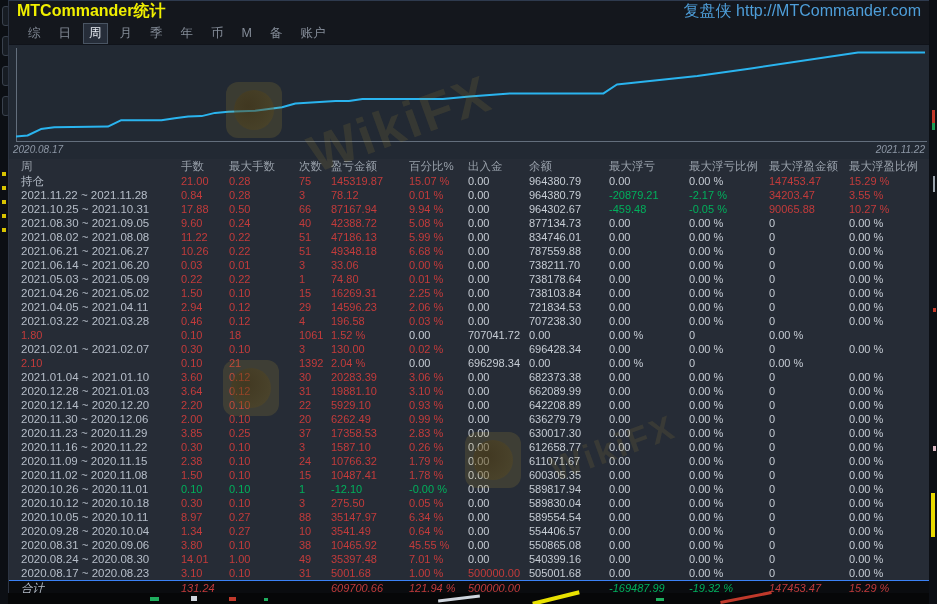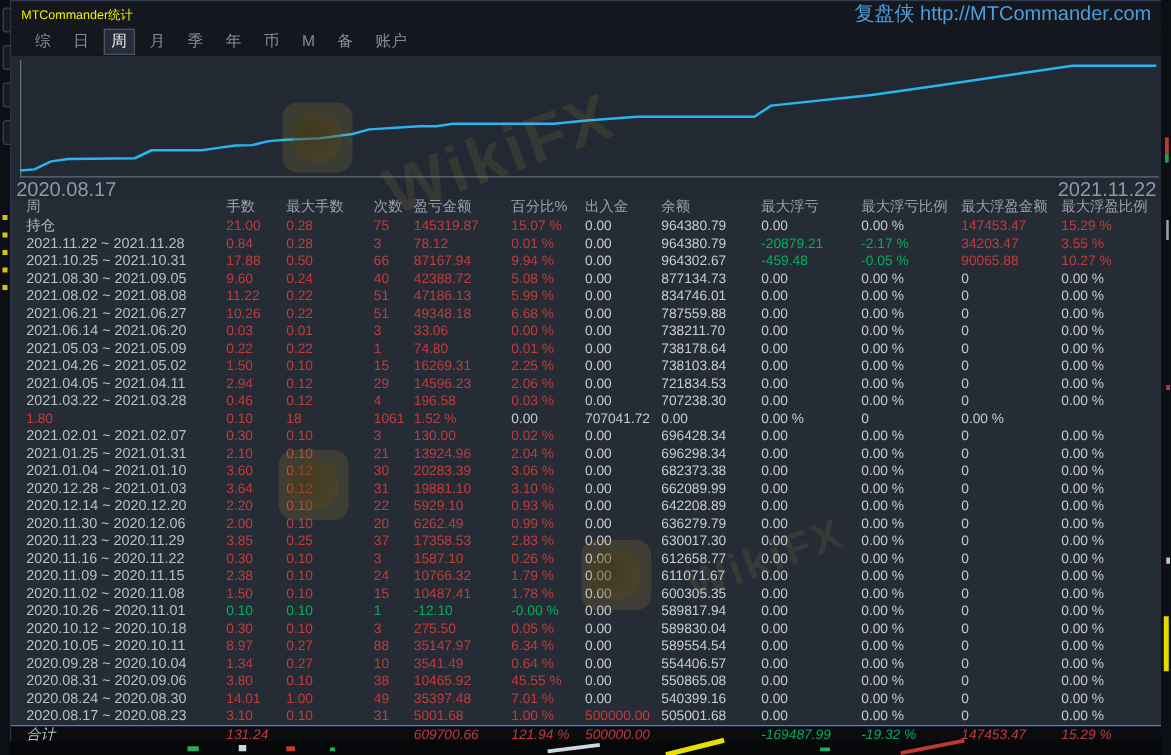--- a/index.html
+++ b/index.html
@@ -17,38 +17,38 @@
   .bottom-strip { position:absolute; left:8px; right:8px; bottom:0; height:11px; background:#060708; }
   .bottom-strip .mark { position:absolute; }
 
   
   #win { position:absolute; left:8px; top:0; width:921px; height:593px;
          background:var(--table-bg,#262c36); border-left:1px solid #2c3442;
          border-top:1px solid #2e3a4e; display:flex; flex-direction:column; }
 
   #titlebar { height:21px; background:var(--window-bg,#14171d); display:flex;
               align-items:center; justify-content:space-between; padding:0 8px; flex:0 0 21px; }
-  #title { color:var(--title-yellow,#f0ef00); font-size:10px; font-weight:normal; }
+  #title { color:var(--title-yellow,#f0ef00); font-size:16px; font-weight:bold; }
   #site-link { color:var(--link-blue,#4e9ed9); font-size:16px; }
 
   #menubar { height:23px; background:var(--window-bg,#14171d); display:flex;
              align-items:center; padding-left:10px; flex:0 0 23px;
              border-bottom:1px solid #10131a; }
   .menu-item { color:var(--menu-text,#858d99); font-size:12.5px; padding:1px 9px; cursor:default; }
   .menu-item.selected { color:var(--menu-selected,#e6ebf1); border:1px solid #4a5563;
              background:#262d39; padding:1px 5px; margin:0 3px; }
 
   
   #chart { position:relative; height:114px; flex:0 0 114px; background:var(--chart-bg,#222933); }
   #plot { position:absolute; left:0; top:0; width:919px; height:97px; }
   #axis-y { position:absolute; left:7px; top:3px; bottom:17px; width:1px; background:#636e7c; }
   #axis-x { position:absolute; left:7px; right:2px; top:96px; height:1px; background:#636e7c; }
   #xlabels { position:absolute; left:0; right:0; top:99px; height:14px; display:flex;
              justify-content:space-between; padding:0 4px; }
-  #xlabels span { color:#8e98a6; font-size:16px; }
+  #xlabels span { color:#8e98a6; font-size:10px;font-style:italic; }
 
   
   #table { flex:1 1 auto; display:flex; flex-direction:column; position:relative; }
   .trow, #thead { display:grid; padding-left:2px;
       grid-template-columns:162px 48px 70px 32px 78px 59px 61px 80px 80px 80px 80px 1fr;
       height:14px; line-height:14px; flex:0 0 14px; }
   #thead { height:15px; line-height:15px; flex:0 0 15px; }
   #thead .cell { color:var(--header-text,#99a1ab); font-size:11.5px; }
   .cell { font-size:11px; white-space:nowrap; overflow:hidden; padding-left:8px; }
   .cell:first-child { padding-left:10px; }
@@ -308,21 +308,20 @@
             <div class="cell c-red">130.00</div>
             <div class="cell c-red">0.02 %</div>
             <div class="cell c-white">0.00</div>
             <div class="cell c-white">696428.34</div>
             <div class="cell c-white">0.00</div>
             <div class="cell c-white">0.00 %</div>
             <div class="cell c-white">0</div>
             <div class="cell c-white">0.00 %</div>
           </div>
           <div class="trow">
-            <div class="cell c-date">2021.01.25 ~ 2021.01.31</div>
             <div class="cell c-red">2.10</div>
             <div class="cell c-red">0.10</div>
             <div class="cell c-red">21</div>
             <div class="cell c-red">13924.96</div>
             <div class="cell c-red">2.04 %</div>
             <div class="cell c-white">0.00</div>
             <div class="cell c-white">696298.34</div>
             <div class="cell c-white">0.00</div>
             <div class="cell c-white">0.00 %</div>
             <div class="cell c-white">0</div>

